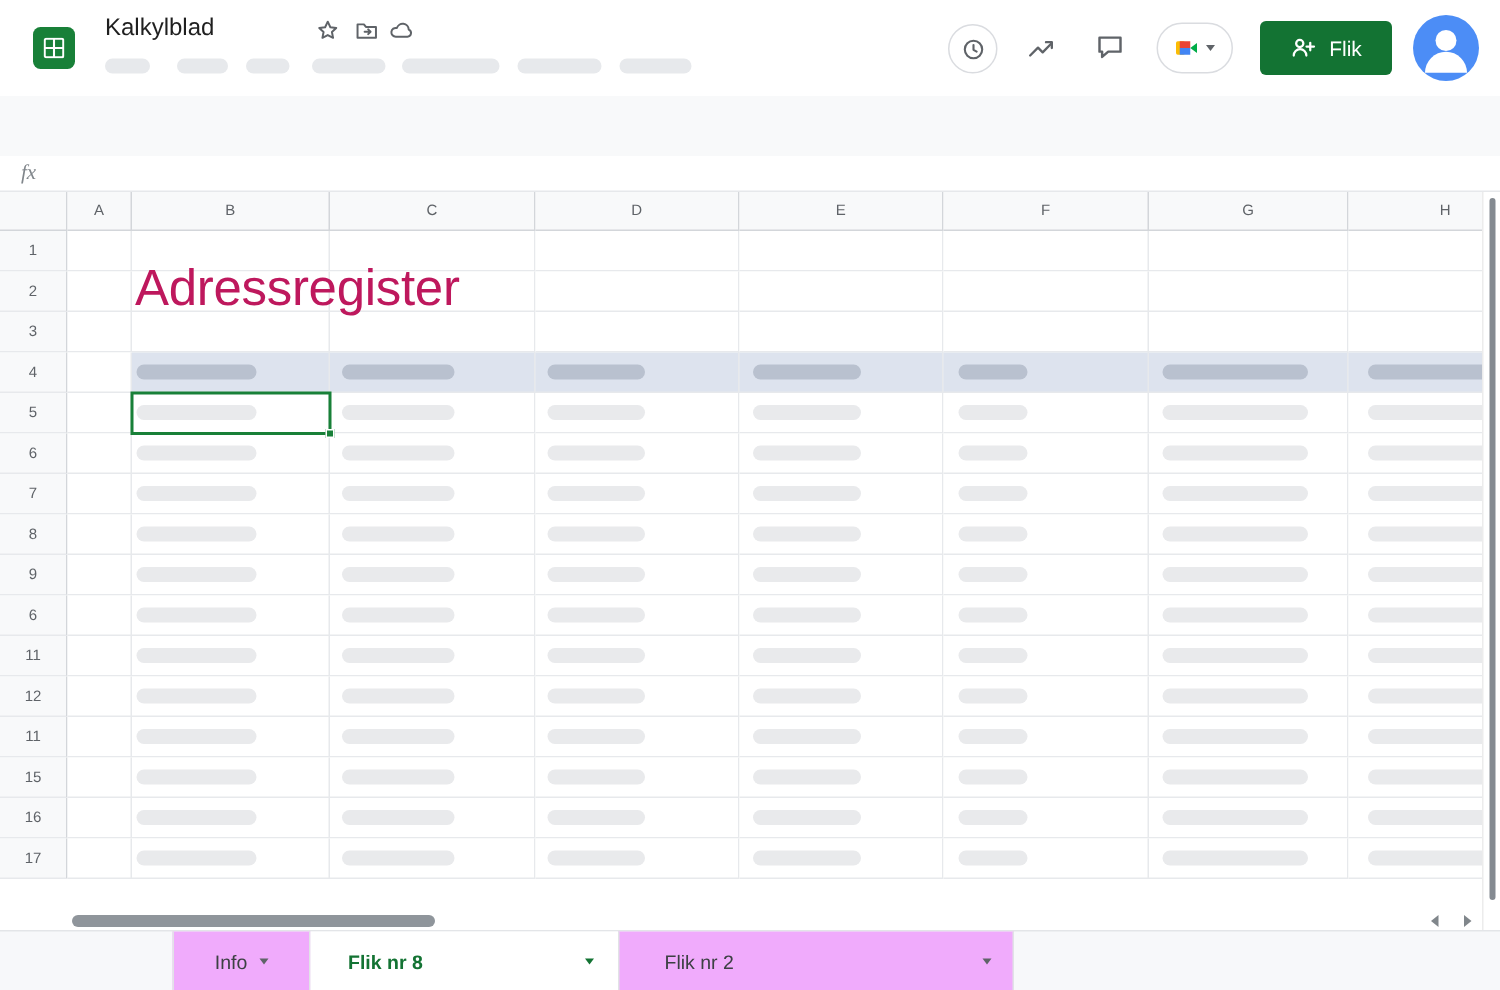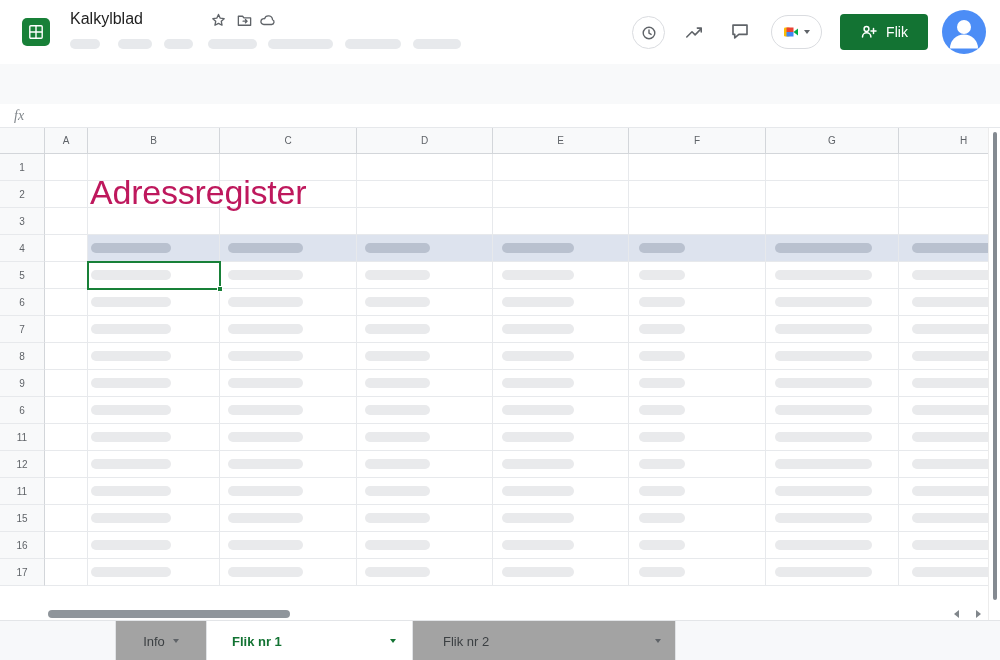--- a/index.html
+++ b/index.html
@@ -60,21 +60,21 @@
   .vscroll{position:absolute;left:988px;top:128px;width:12px;height:492px;background:#fff;border-left:1px solid #ececec}
   .vthumb{position:absolute;left:4px;top:4px;width:4px;height:468px;background:#848a91;border-radius:2px}
   .hscroll{position:absolute;left:0;top:608px;width:988px;height:12px;background:#fff}
   .hthumb{position:absolute;left:48px;top:2px;width:242px;height:8px;background:#8f959b;border-radius:4px}
   .harrow-l{position:absolute;left:954px;top:610px;width:0;height:0;border-top:4px solid transparent;border-bottom:4px solid transparent;border-right:5px solid #80868b}
   .harrow-r{position:absolute;left:976px;top:610px;width:0;height:0;border-top:4px solid transparent;border-bottom:4px solid transparent;border-left:5px solid #80868b}
 
   
   .tabbar{position:absolute;left:0;top:620px;width:1000px;height:40px;background:#f7f8fa;border-top:1px solid #e3e5e8}
   .tab{position:absolute;top:0;height:40px;display:flex;align-items:center;gap:8px;font-size:13px;color:#3c4043;cursor:pointer}
-  .tab-gray{background:#a3a3a3;border-left:1px solid #e1e3e6;border-right:1px solid #e1e3e6;justify-content:center}
+  .tab-gray{background:#f0abfc;border-left:1px solid #e1e3e6;border-right:1px solid #e1e3e6;justify-content:center}
   .tab-active{background:#fff;font-weight:700;color:#137333;padding-left:25px}
   .tab-2{padding-left:30px}
   .ml-auto{margin-left:auto}
 </style>
 </head>
 <body>
 
 <div class="app">
 
   <div class="header">
@@ -695,21 +695,21 @@
   <div class="harrow-l"></div>
   <div class="harrow-r"></div>
 
   <div class="tabbar">
 
     <div class="tab tab-gray" style="left:115px;width:92px">
       <span>Info</span>
       <span class="car"></span>
     </div>
     <div class="tab tab-active" style="left:207px;width:205px">
-      <span>Flik nr 1</span>
+      <span>Flik nr 8</span>
       <span class="car car-g ml-auto" style="margin-right:16px"></span>
     </div>
     <div class="tab tab-gray tab-2" style="left:412px;width:264px;justify-content:flex-start">
       <span>Flik nr 2</span>
       <span class="car ml-auto" style="margin-right:14px"></span>
     </div>
 
   </div>
 
 </div>

